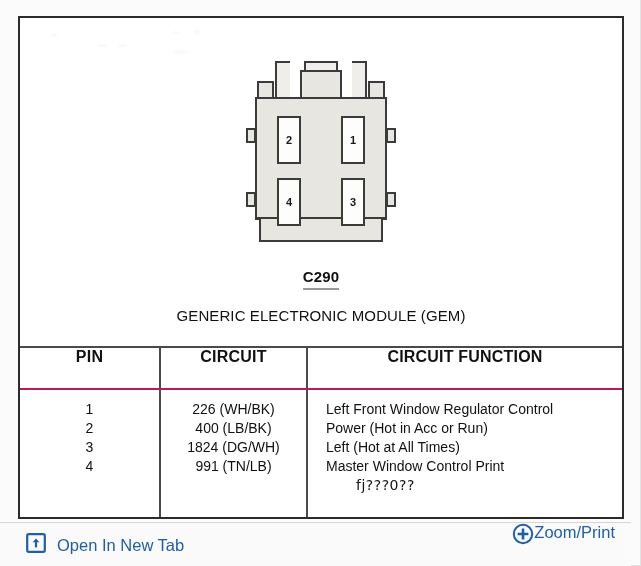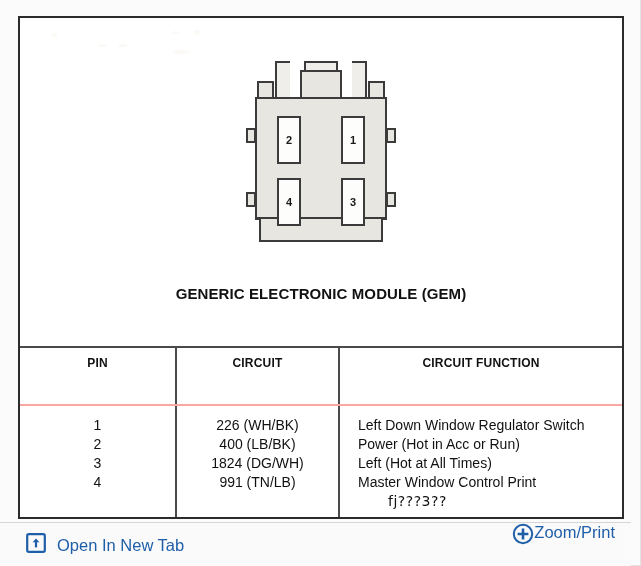--- a/index.html
+++ b/index.html
@@ -195,21 +195,21 @@
     color: #111;
     letter-spacing: 0.2px;
     border-bottom: 2px solid #9a9a9a;
     padding-bottom: 2px;
     display: inline-block;
     line-height: 1.1;
   }
   .conn-name {
     margin-top: 17px;
     font-size: 15px;
-    font-weight: bold;
+    font-weight: normal;
     color: #111;
     letter-spacing: 0.1px;
   }
 
   
   .pin-table-wrap {
     position: absolute;
     left: 0;
     top: 328px;
     width: 100%;
@@ -224,26 +224,26 @@
   table.pin-table td {
     border-right: 2px solid #4a4a4a;
     vertical-align: top;
     color: #111;
   }
   table.pin-table th:last-child,
   table.pin-table td:last-child { border-right: none; }
 
   table.pin-table thead th {
     height: 40px;
-    font-size: 12px;
+    font-size: 16px;
     font-weight: bold;
     text-align: center;
     letter-spacing: 0.2px;
-    border-bottom: 2px solid #fca5a5;
-    padding: 8px;
+    border-bottom: 2px solid #be185d;
+    padding: 0;
   }
   table.pin-table tbody td {
     padding: 10px 0 14px 0;
     font-size: 14px;
     line-height: 19px;
     height: 132px;
   }
   .col-pin   { width: 139px; }
   .col-circ  { width: 145px; }
 
@@ -340,20 +340,21 @@
         <div class="ear l-bottom"></div>
         <div class="ear r-bottom"></div>
 
         <div class="cavity c2">2</div>
         <div class="cavity c1">1</div>
         <div class="cavity c4">4</div>
         <div class="cavity c3">3</div>
       </div>
 
       <div class="caption-block">
+        <div><span class="conn-code">C290</span></div>
         <div class="conn-name">GENERIC ELECTRONIC MODULE (GEM)</div>
       </div>
     </div>
 
     <div class="pin-table-wrap">
       <table class="pin-table">
         <thead>
           <tr>
             <th class="col-pin">PIN</th>
             <th class="col-circ">CIRCUIT</th>
@@ -368,25 +369,25 @@
               <div>3</div>
               <div>4</div>
             </td>
             <td class="col-circ cell-center">
               <div>226 (WH/BK)</div>
               <div>400 (LB/BK)</div>
               <div>1824 (DG/WH)</div>
               <div>991 (TN/LB)</div>
             </td>
             <td class="cell-fn">
-              <div>Left Down Window Regulator Switch</div>
+              <div>Left Front Window Regulator Control</div>
               <div>Power (Hot in Acc or Run)</div>
               <div>Left (Hot at All Times)</div>
               <div>Master Window Control Print</div>
-              <div class="fn-indent">fj???3??</div>
+              <div class="fn-indent">fj???0??</div>
             </td>
           </tr>
         </tbody>
       </table>
     </div>
 
   </div>
 
   <div class="toolbar">
 

